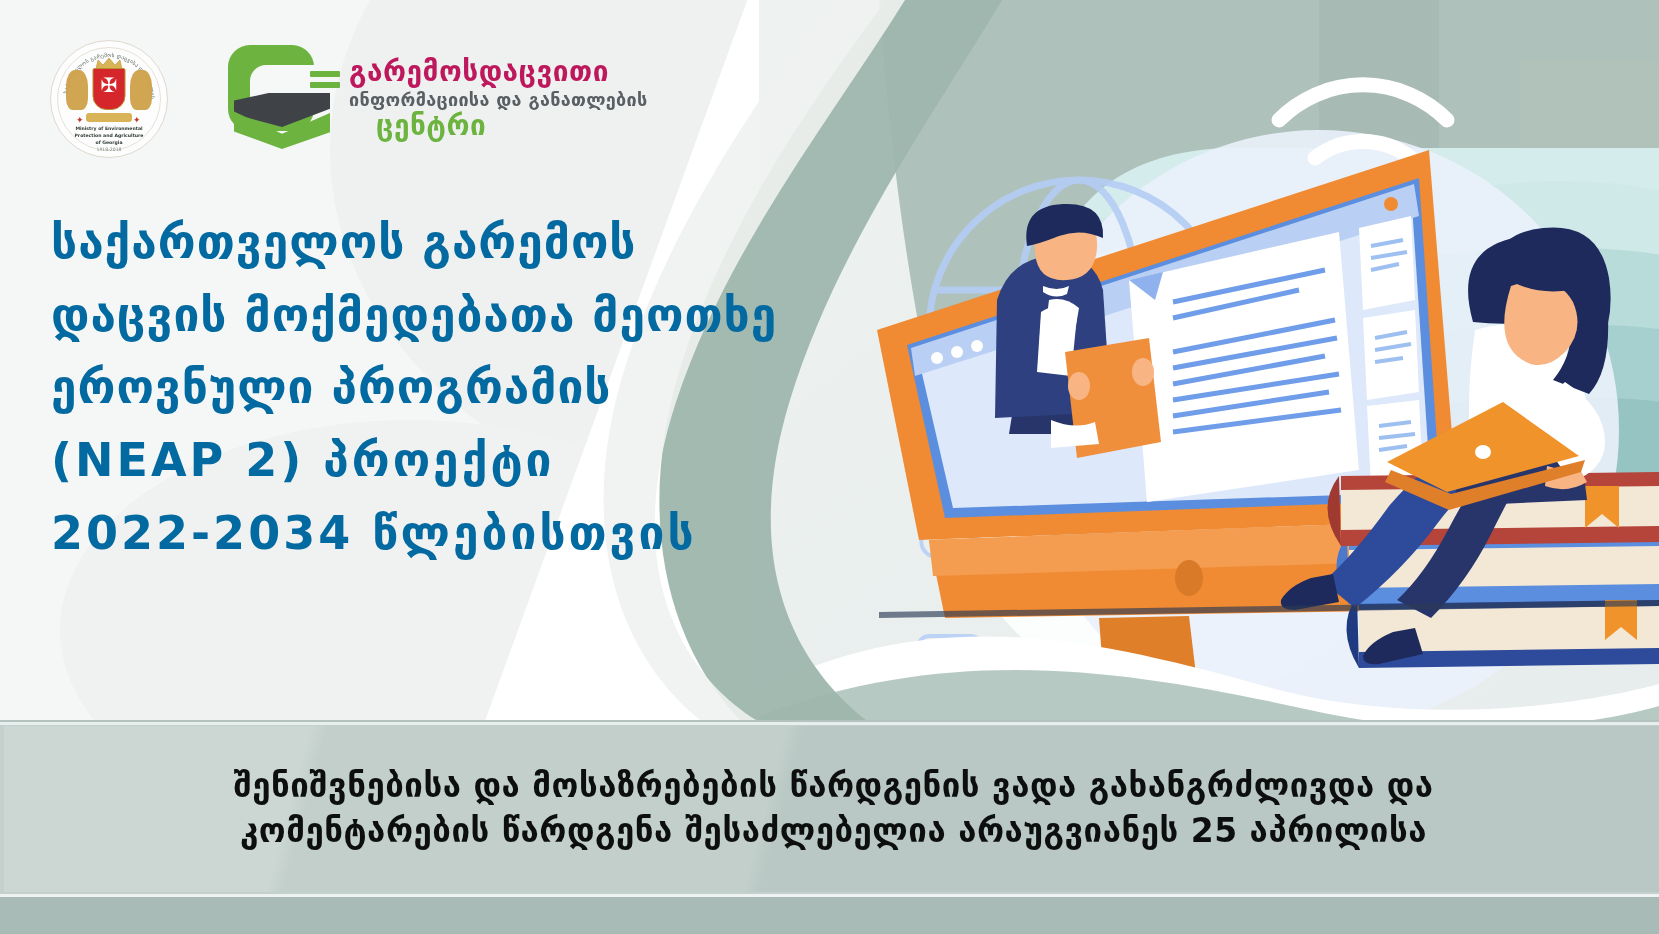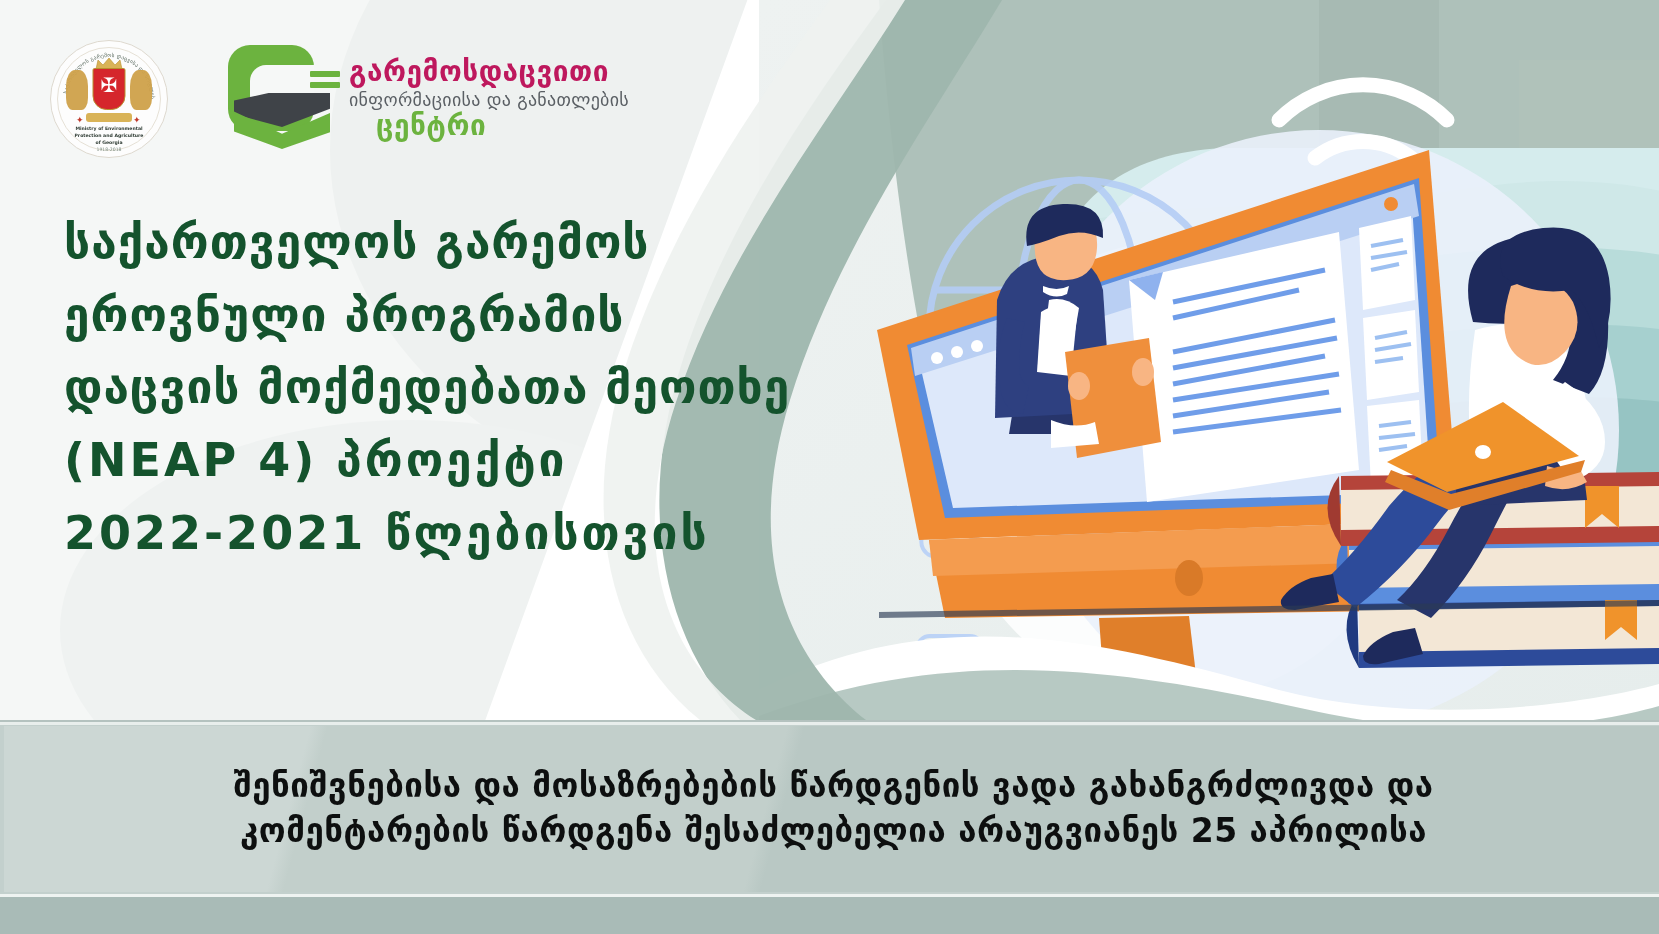--- a/index.html
+++ b/index.html
@@ -68,22 +68,22 @@
     font-size:33px;
     font-weight:700;
     letter-spacing:.5px;
     line-height:1.35;
     text-align:center;
     white-space:nowrap;
   }
 
   
   .headline{
-    position:absolute; left:64px; top:206px; width:760px;
-    color:#14532d;
+    position:absolute; left:51px; top:206px; width:760px;
+    color:#0369a1;
   }
   .hl-line{
     font-size:46px;
     font-weight:700;
     line-height:1.58;
     letter-spacing:1px;
     white-space:nowrap;
   }
   .hl-line.mono{ letter-spacing:3px; }
 
@@ -157,21 +157,21 @@
     border-radius:0 0 0 0;
     clip-path:polygon(0% 22%, 36% 0%, 100% 0%, 100% 46%, 50% 100%, 0% 62%);
   }
   .eiec-mark .book-base{
     position:absolute; left:6px; top:64px; width:96px; height:40px;
     background:#6cb33f;
     clip-path:polygon(0% 6%, 50% 62%, 100% 10%, 100% 58%, 50% 100%, 0% 56%);
   }
   .eiec-text{ line-height:1.06; }
   .eiec-t1{ font-size:28px; font-weight:700; color:#be185d; letter-spacing:.5px; }
-  .eiec-t2{ font-size:18px; font-weight:400; color:#5a5f64; letter-spacing:.3px; margin-top:3px; }
+  .eiec-t2{ font-size:18px; font-weight:700; color:#5a5f64; letter-spacing:.3px; margin-top:3px; }
   .eiec-t3{ font-size:28px; font-weight:700; color:#6cb33f; letter-spacing:.5px; margin-top:2px;margin-left:27px; }
 </style>
 </head>
 <body>
 
 <div id="poster">
 
   <div class="bg-layer">
     <div class="bg-white-left"></div>
     <div class="bg-oval-pale"></div>
@@ -433,24 +433,24 @@
       <div class="eiec-text">
         <div class="eiec-t1">გარემოსდაცვითი</div>
         <div class="eiec-t2">ინფორმაციისა და განათლების</div>
         <div class="eiec-t3">ცენტრი</div>
       </div>
     </div>
   </div>
 
   <div class="headline">
     <div class="hl-line">საქართველოს გარემოს</div>
+    <div class="hl-line">დაცვის მოქმედებათა მეოთხე</div>
     <div class="hl-line">ეროვნული პროგრამის</div>
-    <div class="hl-line">დაცვის მოქმედებათა მეოთხე</div>
-    <div class="hl-line mono">(NEAP 4) პროექტი</div>
-    <div class="hl-line mono">2022-2021 წლებისთვის</div>
+    <div class="hl-line mono">(NEAP 2) პროექტი</div>
+    <div class="hl-line mono">2022-2034 წლებისთვის</div>
   </div>
 
   <div class="banner">
     <div class="banner-rule"></div>
     <div class="banner-inner">
       <div class="banner-line">შენიშვნებისა და მოსაზრებების წარდგენის ვადა გახანგრძლივდა და</div>
       <div class="banner-line">კომენტარების წარდგენა შესაძლებელია არაუგვიანეს 25 აპრილისა</div>
     </div>
     <div class="banner-foot"></div>
   </div>

